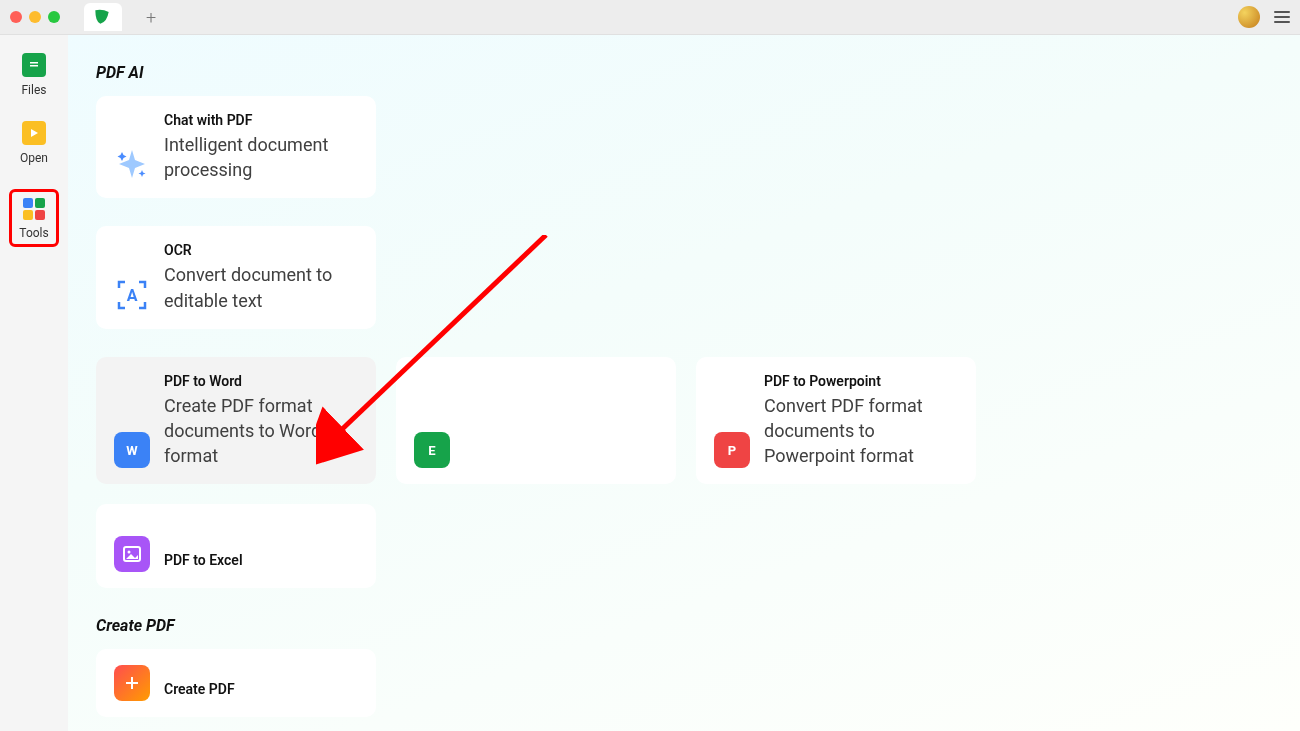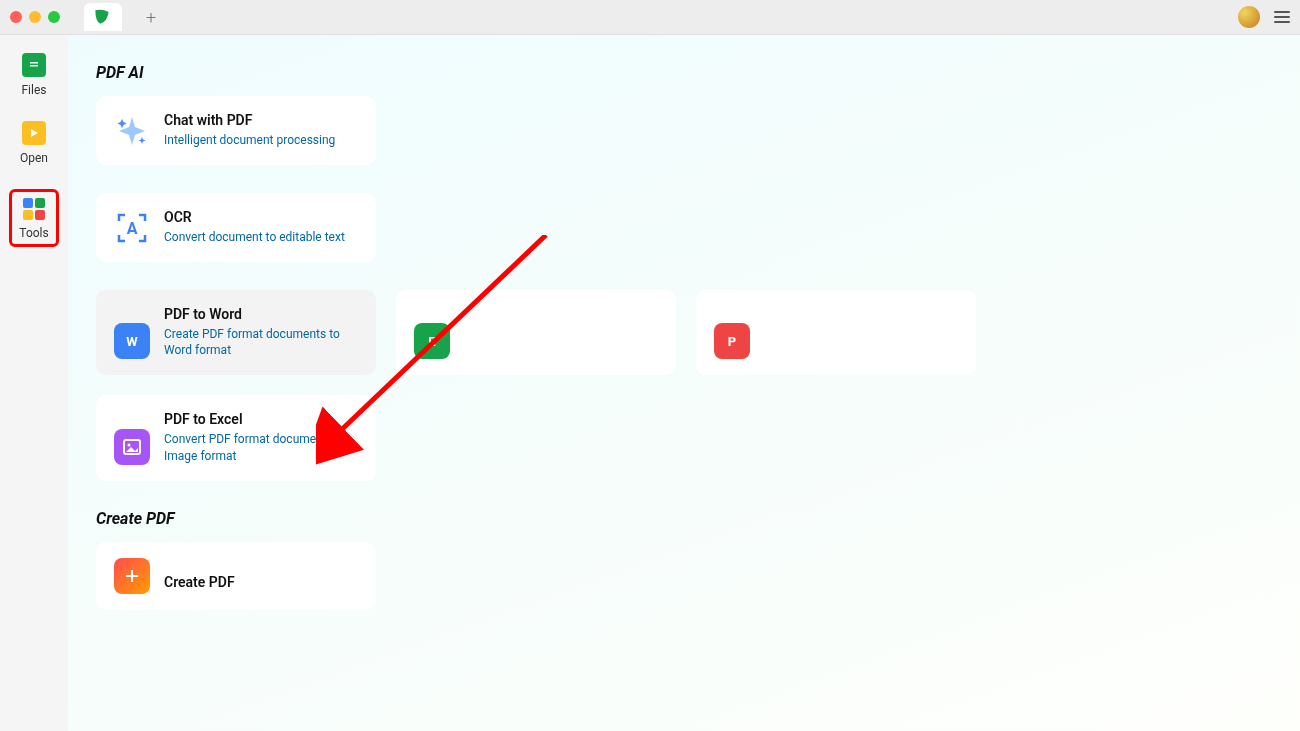--- a/index.html
+++ b/index.html
@@ -116,21 +116,21 @@
   .card.hovered {
     background:#f3f3f3;
   }
   .card-icon {
     width:36px; height:36px; flex:0 0 36px;
     border-radius:8px;
     display:flex; align-items:center; justify-content:center;
     font-weight:700; color:#fff;
   }
   .card-text .title { font-size:14px; font-weight:600; color:#111; margin-bottom:4px; }
-  .card-text .desc { font-size:12px; color:#0369a1; line-height:1.4; }
+  .card-text .desc { font-size:18px; color:#404040; line-height:1.4; }
   
   .ic-ai svg { width:36px; height:36px; }
   .ic-edit { background:#16a34a; color:#fff; }
   .ic-word { background:#3b82f6; }
   .ic-excel { background:#16a34a; }
   .ic-ppt { background:#ef4444; }
   .ic-img { background:#a855f7; }
   .ic-createpdf { background: linear-gradient(135deg,#ff4d4f,#ff9c00); }
   
   .annot-arrow {
@@ -243,32 +243,35 @@
           <div class="card-text">
             <div class="title">PDF to Word</div>
             <div class="desc">Create PDF format documents to Word format</div>
           </div>
         </div>
         <div class="card big">
           <div class="card-icon ic-excel">E</div>
         </div>
         <div class="card big">
           <div class="card-icon ic-ppt">P</div>
+          <div class="card-text">
+            <div class="title">PDF to Powerpoint</div>
+            <div class="desc">Convert PDF format documents to Powerpoint format</div>
+          </div>
         </div>
         <div class="card big">
           <div class="card-icon ic-img">
             <svg width="20" height="20" viewBox="0 0 20 20">
                 <rect x="2" y="3" width="16" height="14" rx="2" fill="none" stroke="#fff" stroke-width="2"></rect>
                 <circle cx="7" cy="8" r="1.5" fill="#fff"></circle>
                 <path d="M4 15 L9 10 L13 14 L16 11 L16 15 Z" fill="#fff"></path>
               </svg>
           </div>
           <div class="card-text">
             <div class="title">PDF to Excel</div>
-            <div class="desc">Convert PDF format documents to Image format</div>
           </div>
         </div>
       </div>
     </div>
 
     <div class="section">
       <div class="section-title">Create PDF</div>
       <div class="card-row">
         <div class="card">
           <div class="card-icon ic-createpdf">

